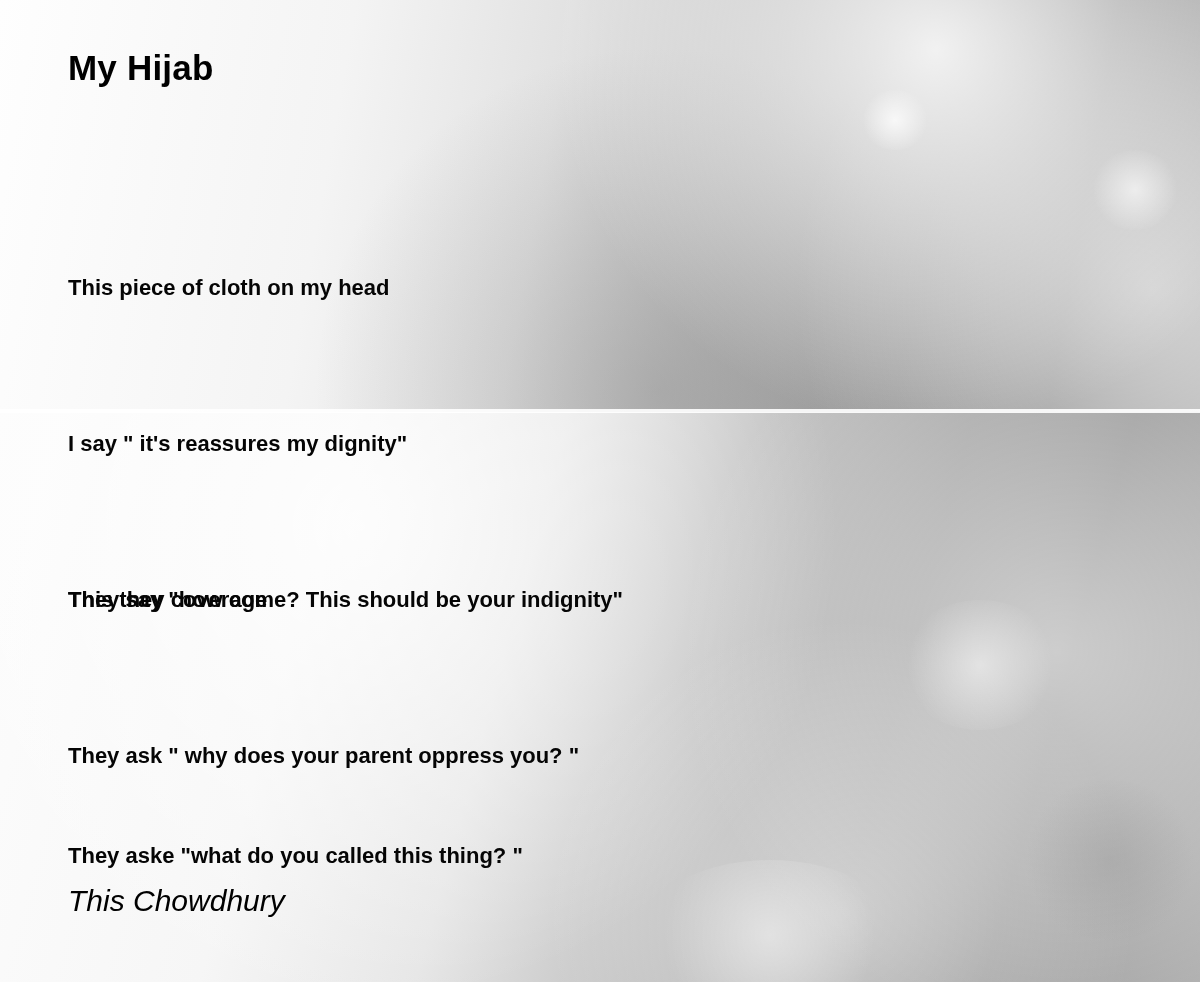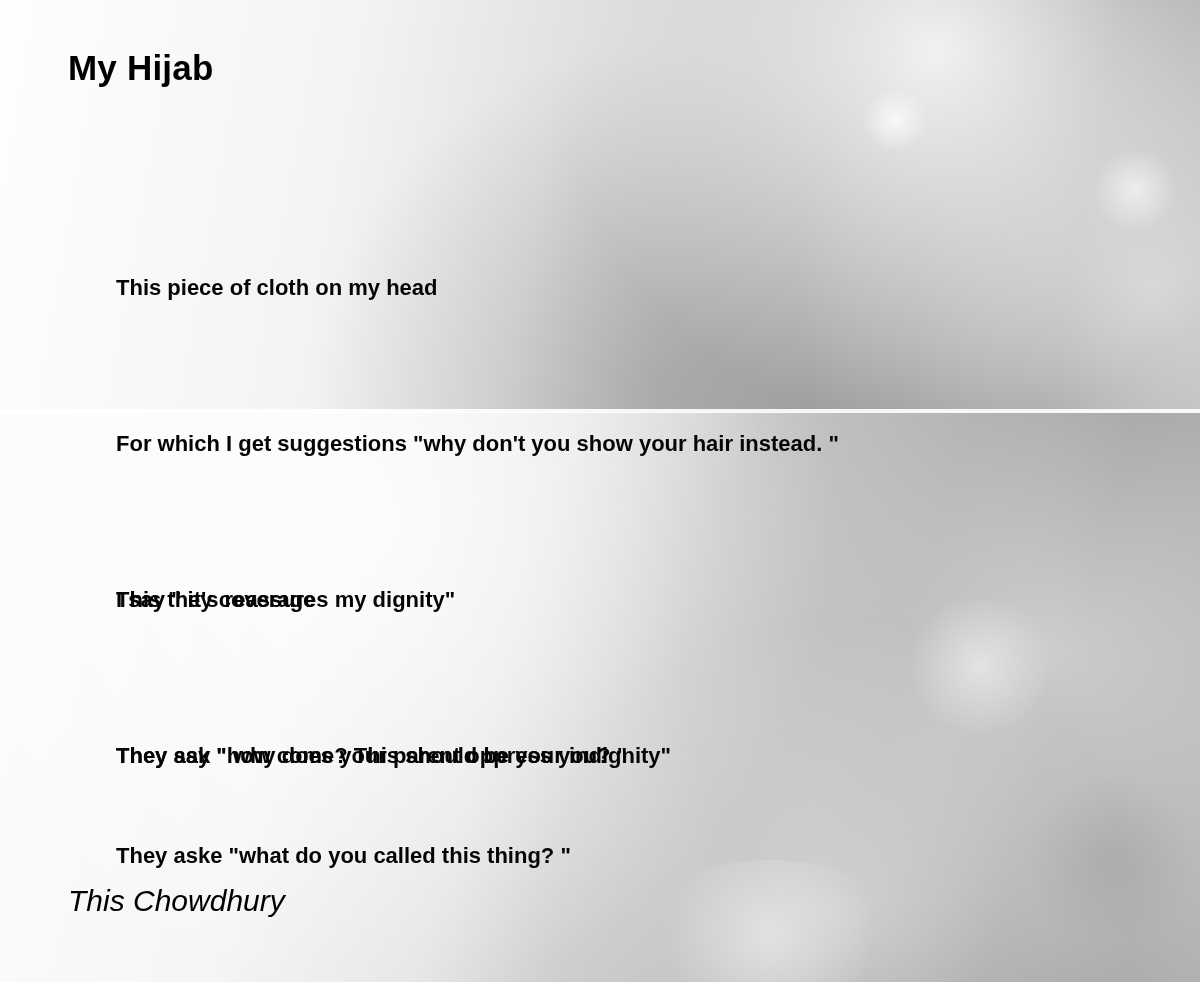--- a/index.html
+++ b/index.html
@@ -78,21 +78,20 @@
   }
   .stanza {
     position: absolute;
     left: 68px;
     font-size: 22px;
     font-weight: bold;
     color: #050505;
     line-height: 52px;
     white-space: pre-wrap;
     max-width: 1000px;
-    margin-left: 48px;
   }
   .stanza-1 { top: 158px; }
   .stanza-2 { top: 470px; }
   .stanza-3 { top: 726px; }
   .poem-line { display: block; }
   .author {
     position: absolute;
     left: 68px;
     top: 884px;
     font-size: 30px;
@@ -115,21 +114,20 @@
   <div class="bg-blob blob-c"></div>
   <div class="bg-blob blob-d"></div>
   <div class="bg-blob blob-e"></div>
 
   <div class="content">
 
     <div class="poem-title">My Hijab</div>
 
     <div class="stanza stanza-1">
       <span class="poem-line">This piece of cloth on my head</span>
-      <span class="poem-line">For which I get suggestions "why don't you show your hair instead. "</span>
       <span class="poem-line">I say " it's reassures my dignity"</span>
       <span class="poem-line">They say "how come? This should be your indignity"</span>
     </div>
 
     <div class="stanza stanza-2">
       <span class="poem-line">This they coverage</span>
       <span class="poem-line">They ask " why does your parent oppress you? "</span>
       
     </div>
 

